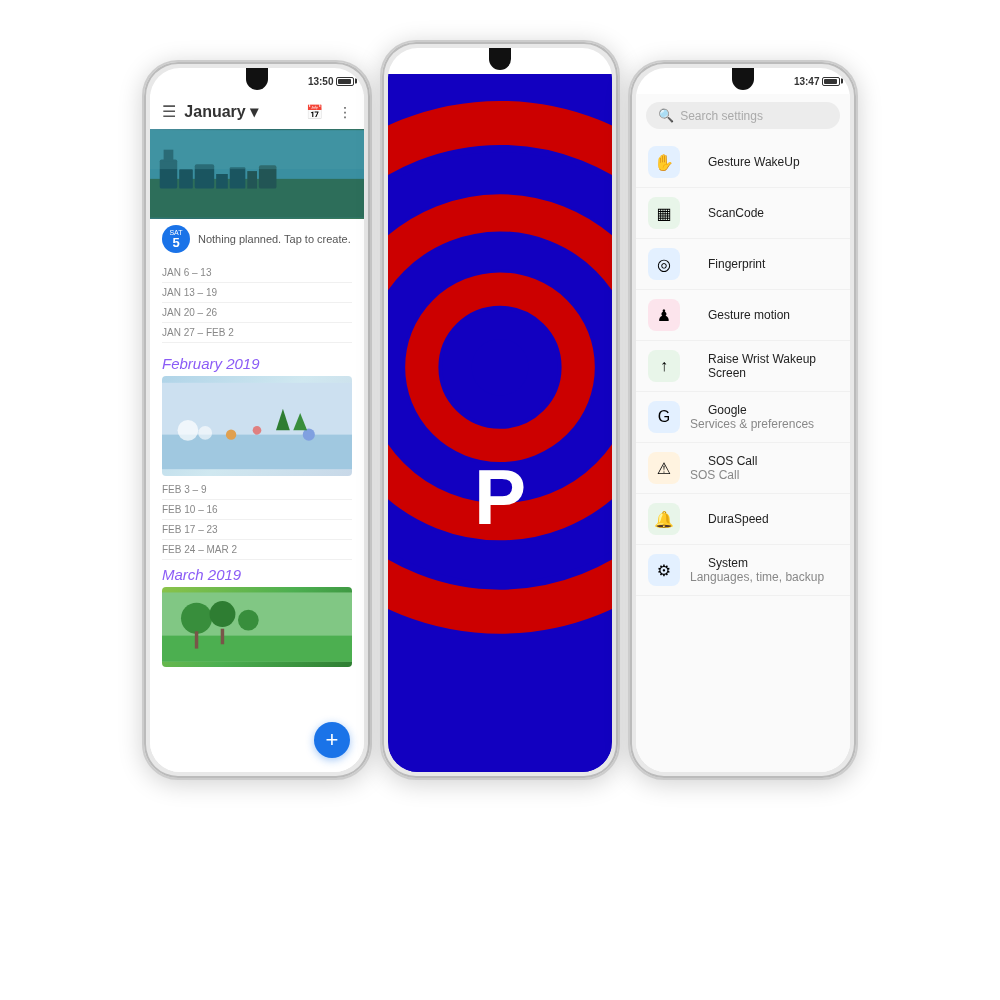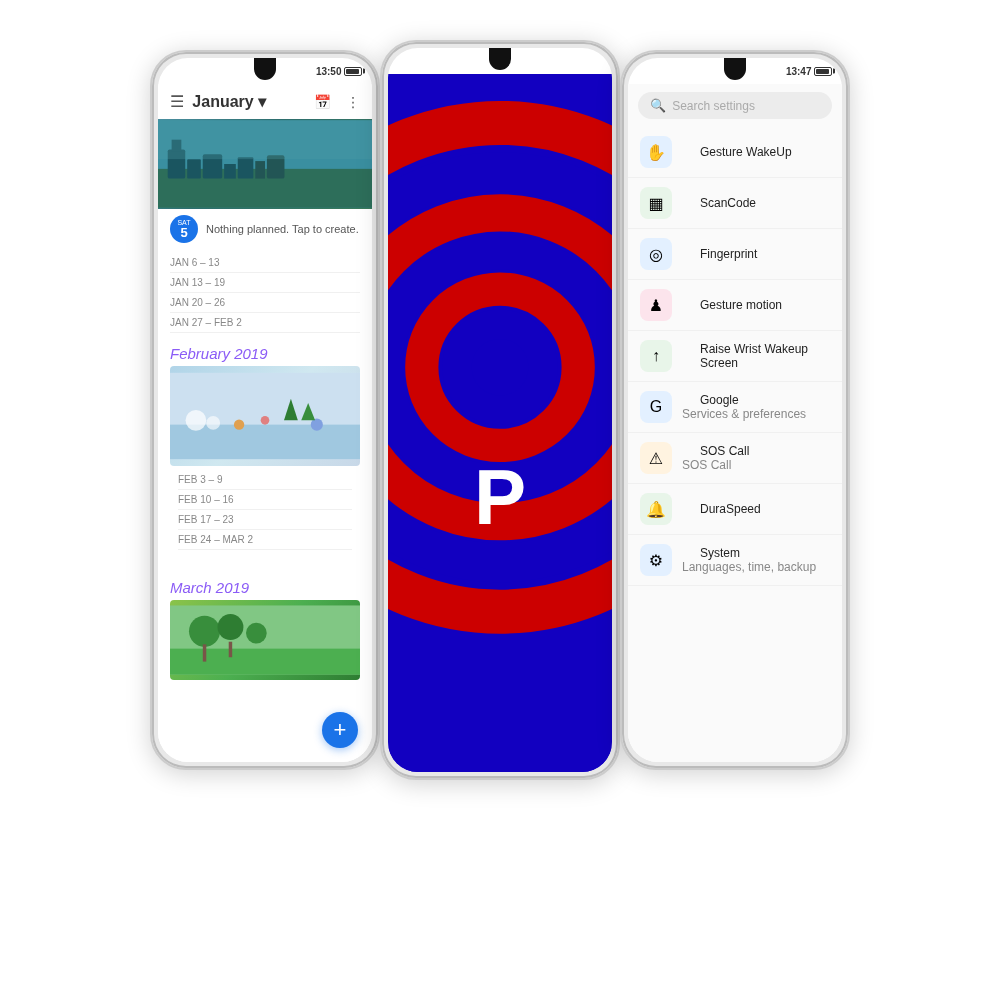--- a/index.html
+++ b/index.html
@@ -30,22 +30,22 @@
       font-size: 42px;
       font-weight: 800;
       color: #111;
       margin-bottom: 20px;
     }
 
     
     .phones-row {
       display: flex;
       justify-content: center;
-      align-items: center;
-      gap: 0;
+      align-items: flex-end;
+      gap: 8px;
       padding-top: 10px;
     }
 
     
     .phone {
       position: relative;
       width: 230px;
       height: 720px;
       background: #e8e8e8;
       border-radius: 36px;
@@ -163,22 +163,22 @@
     .cal-feb-hero {
       width: 100%;
       height: 100px;
       background: linear-gradient(135deg, #b0d4e8 0%, #d0e8f0 50%, #c8d8e8 100%);
       position: relative;
       border-radius: 4px;
       overflow: hidden;
       margin-bottom: 4px;
     }
 
-    .feb-week-list { padding: 0 20px; }
-    .march-section { padding: 6px 12px 0; margin-top: 23px; }
+    .feb-week-list { padding: 0 12px; }
+    .march-section { padding: 6px 12px 0; }
     .march-hero {
       width: 100%;
       height: 80px;
       background: linear-gradient(135deg, #8bc34a 0%, #4caf50 50%, #2e7d32 100%);
       border-radius: 4px;
       overflow: hidden;
       position: relative;
     }
 
     .fab {

